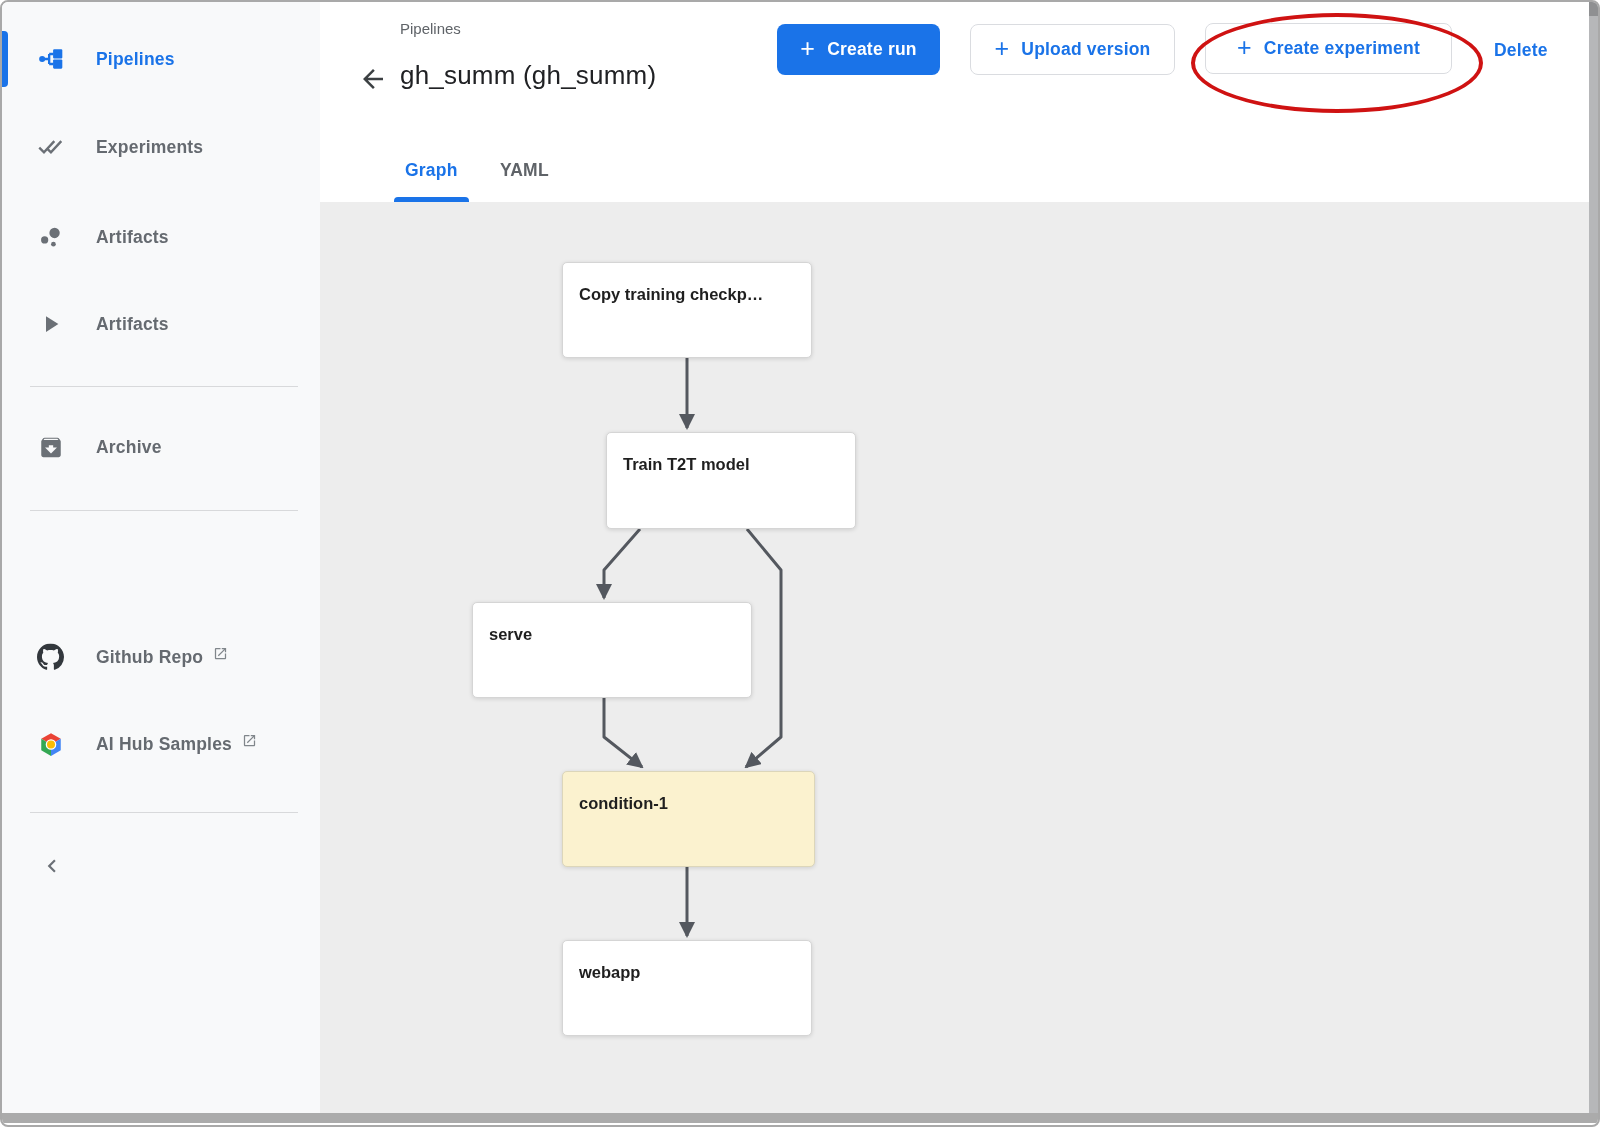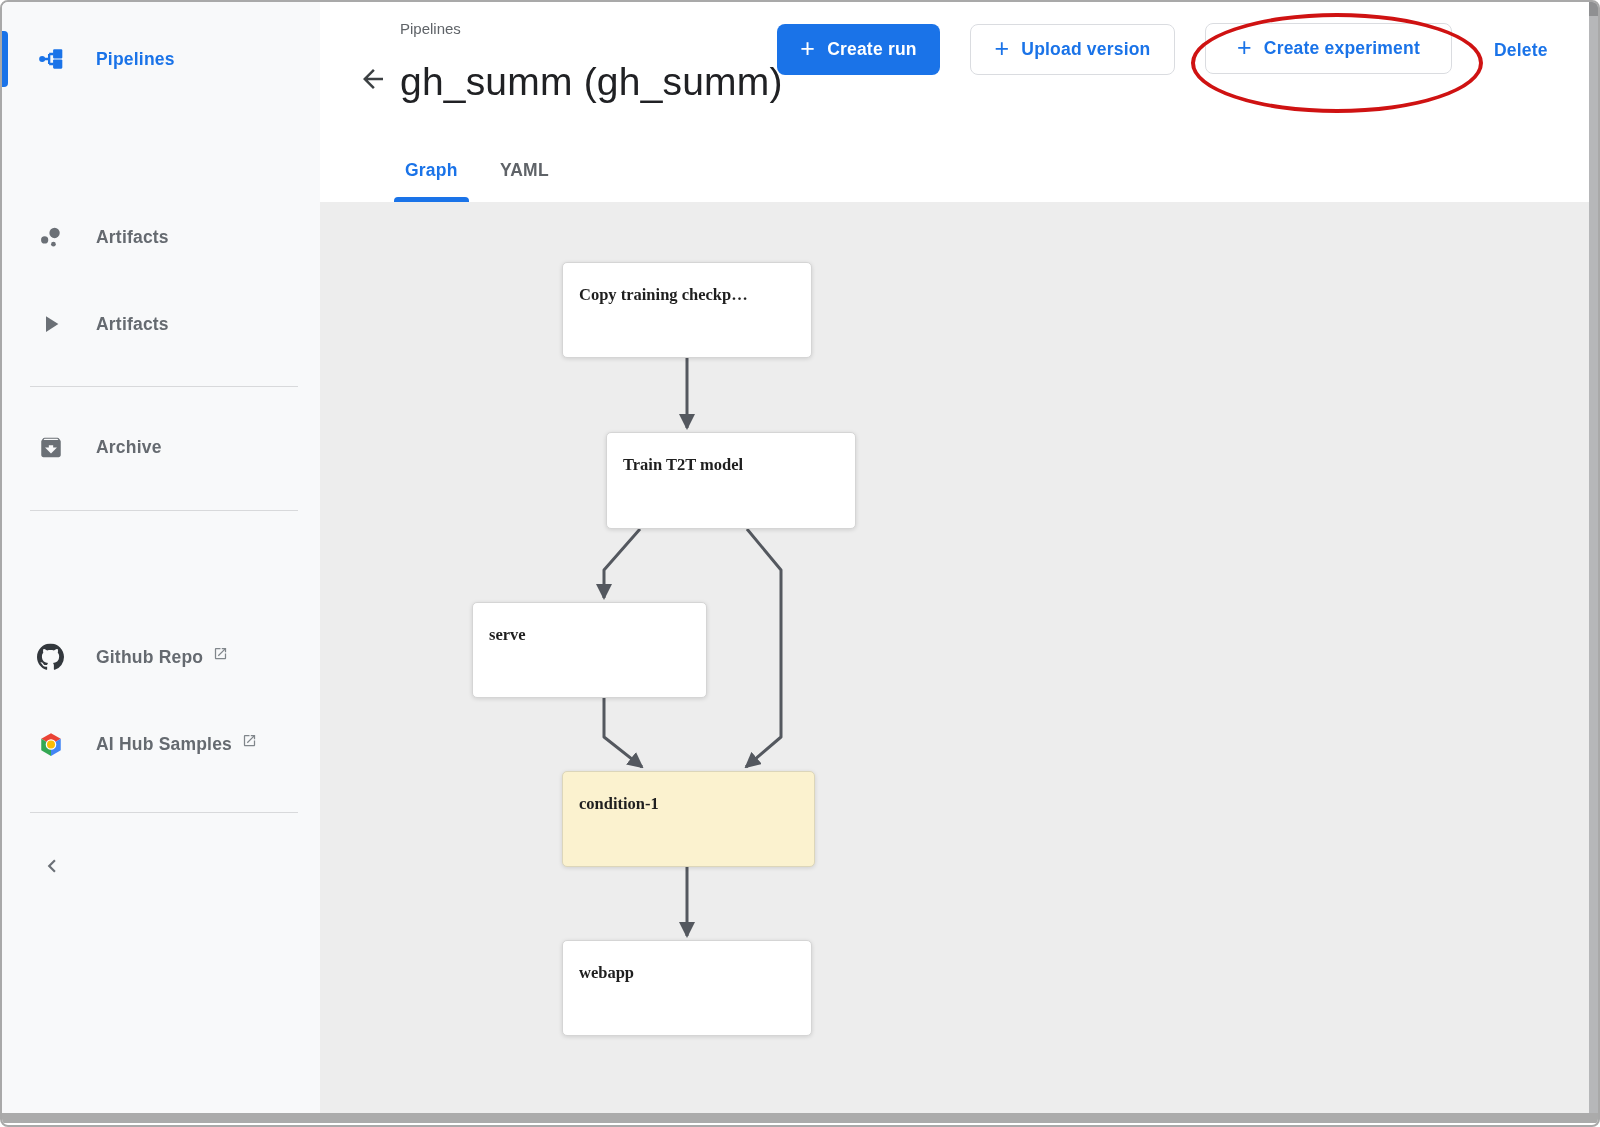--- a/index.html
+++ b/index.html
@@ -16,48 +16,48 @@
   .nav-item.active .nav-icon{color:var(--accent,#1a73e8);}
   .ext-icon{margin-left:10px;margin-top:-8px;color:#80868b;display:inline-flex;}
   .sidebar-divider{position:absolute;left:28px;right:22px;height:1px;background:#d8d9db;}
   .collapse-btn{position:absolute;left:30px;top:846px;width:40px;height:40px;display:flex;align-items:center;justify-content:center;color:#6b7076;cursor:pointer;}
 
   
   .main{position:absolute;left:318px;top:0;width:1269px;height:1111px;background:#fff;}
   .header{position:absolute;top:0;left:0;right:0;height:118px;background:#fff;border-bottom:1px solid #e2e3e4;}
   .breadcrumb{position:absolute;left:80px;top:18px;font-size:15px;color:#5f6368;}
   .back-btn{position:absolute;left:36px;top:62px;width:34px;height:34px;display:flex;align-items:center;justify-content:center;color:#3c4043;cursor:pointer;}
-  .page-title{position:absolute;left:80px;top:58px;font-size:39px;font-weight:400;color:#202124;letter-spacing:.2px;}
+  .page-title{position:absolute;left:80px;top:58px;font-size:26px;font-weight:400;color:#202124;letter-spacing:.2px;}
 
   .btn{display:flex;align-items:center;justify-content:center;gap:12px;border-radius:8px;font-size:17.5px;font-weight:700;cursor:pointer;box-sizing:border-box;letter-spacing:.2px;}
   .btn .plus{font-size:25px;font-weight:400;line-height:1;margin-top:-2px;}
   .btn-primary{position:absolute;left:457px;top:22px;width:163px;height:51px;background:var(--accent,#1a73e8);color:#fff;}
   .btn-outlined{background:#fff;border:1px solid #dadce0;color:var(--accent,#1a73e8);}
   .btn-upload{position:absolute;left:650px;top:22px;width:205px;height:51px;}
   .btn-experiment{position:absolute;left:885px;top:21px;width:247px;height:51px;}
   .delete-btn{position:absolute;left:1174px;top:38px;font-size:17.5px;font-weight:700;color:var(--accent,#1a73e8);cursor:pointer;letter-spacing:.2px;text-align:center;}
   .red-ellipse{position:absolute;left:871px;top:11px;width:284px;height:92px;border:4px solid var(--annotation-red,#cf1212);border-radius:50%;pointer-events:none;}
 
   .tabbar{position:absolute;top:118px;left:0;right:0;height:82px;background:#fff;}
   .tab{position:absolute;top:40px;font-size:17.5px;font-weight:700;color:#5f6368;cursor:pointer;letter-spacing:.2px;}
   .tab-graph{left:61px;}
   .tab-yaml{left:180px;text-align:right;}
   .tab.active{color:var(--accent,#1a73e8);margin-left:24px;}
   .tab.active::after{content:"";position:absolute;left:-11px;right:-11px;bottom:-21px;height:5px;background:var(--accent,#1a73e8);border-radius:4px 4px 0 0;}
 
   
-  .graph-area{position:absolute;top:200px;left:0;right:0;bottom:0;background:var(--canvas-bg,#ededed);font-family:Liberation Serif, serif;}
+  .graph-area{position:absolute;top:200px;left:0;right:0;bottom:0;background:var(--canvas-bg,#ededed);}
   .edges{position:absolute;left:0;top:0;}
   .edge-line{stroke:var(--edge,#54585f);stroke-width:3;fill:none;stroke-linejoin:round;}
   .edge-arrow{fill:var(--edge,#54585f);}
   .gnode{position:absolute;box-sizing:border-box;background:#fff;border:1px solid #d5d5d5;border-radius:5px;box-shadow:0 1px 4px rgba(0,0,0,.13);padding:22px 16px 0;font-size:16.5px;font-weight:700;color:#1f1f1f;cursor:pointer;overflow:hidden;white-space:nowrap;}
   .gnode.condition{background:var(--condition-fill,#fbf2cf);border-color:#dcd6ba;}
   .n-copy{left:242px;top:60px;width:250px;height:96px;}
   .n-train{left:242px;top:230px;width:250px;height:97px;margin-left:44px;}
-  .n-serve{left:152px;top:400px;width:235px;height:96px;}
+  .n-serve{left:152px;top:400px;width:280px;height:96px;}
   .n-cond{left:242px;top:569px;width:253px;height:96px;}
   .n-webapp{left:242px;top:738px;width:250px;height:96px;}
 
   
   .vscroll{position:absolute;top:0;right:0;width:9px;height:1111px;background:#b6b7b9;cursor:pointer;}
   .vscroll-cap{position:absolute;top:0;left:0;width:9px;height:14px;background:#8f9092;}
   .hscroll{position:absolute;left:0;top:1111px;width:100%;height:10px;background:#ababab;cursor:pointer;}
 </style>
 </head>
 <body>
@@ -72,20 +72,29 @@
         <svg viewBox="0 0 24 24" width="27" height="27">
           <circle cx="4.6" cy="12" r="2.7" fill="currentColor"></circle>
           <path d="M4.6 12h6.2 M10.8 7.6v8.8 M10.8 7.6h4 M10.8 16.4h4" stroke="currentColor" stroke-width="2.1" fill="none"></path>
           <rect x="14.3" y="3.4" width="8.2" height="8.2" rx="1" fill="currentColor"></rect>
           <rect x="14.3" y="12.4" width="8.2" height="8.2" rx="1" fill="currentColor"></rect>
         </svg>
       </span>
       <span class="nav-label">Pipelines</span>
     </div>
 
+    <div class="nav-item" style="top:117px">
+      <span class="nav-icon">
+        <svg viewBox="0 0 24 24" width="27" height="27">
+          <path d="M2 12.6l4.2 4.2 9.2-10" stroke="currentColor" stroke-width="2.1" fill="none"></path>
+          <path d="M9 13.4l3.4 3.4 9.2-10" stroke="currentColor" stroke-width="2.1" fill="none"></path>
+        </svg>
+      </span>
+      <span class="nav-label">Experiments</span>
+    </div>
 
     <div class="nav-item" style="top:207px">
       <span class="nav-icon">
         <svg viewBox="0 0 24 24" width="27" height="27" fill="currentColor">
           <circle cx="15.6" cy="8.4" r="4.6"></circle>
           <circle cx="6.8" cy="14.6" r="3.2"></circle>
           <circle cx="14.6" cy="18.4" r="2.1"></circle>
         </svg>
       </span>
       <span class="nav-label">Artifacts</span>

